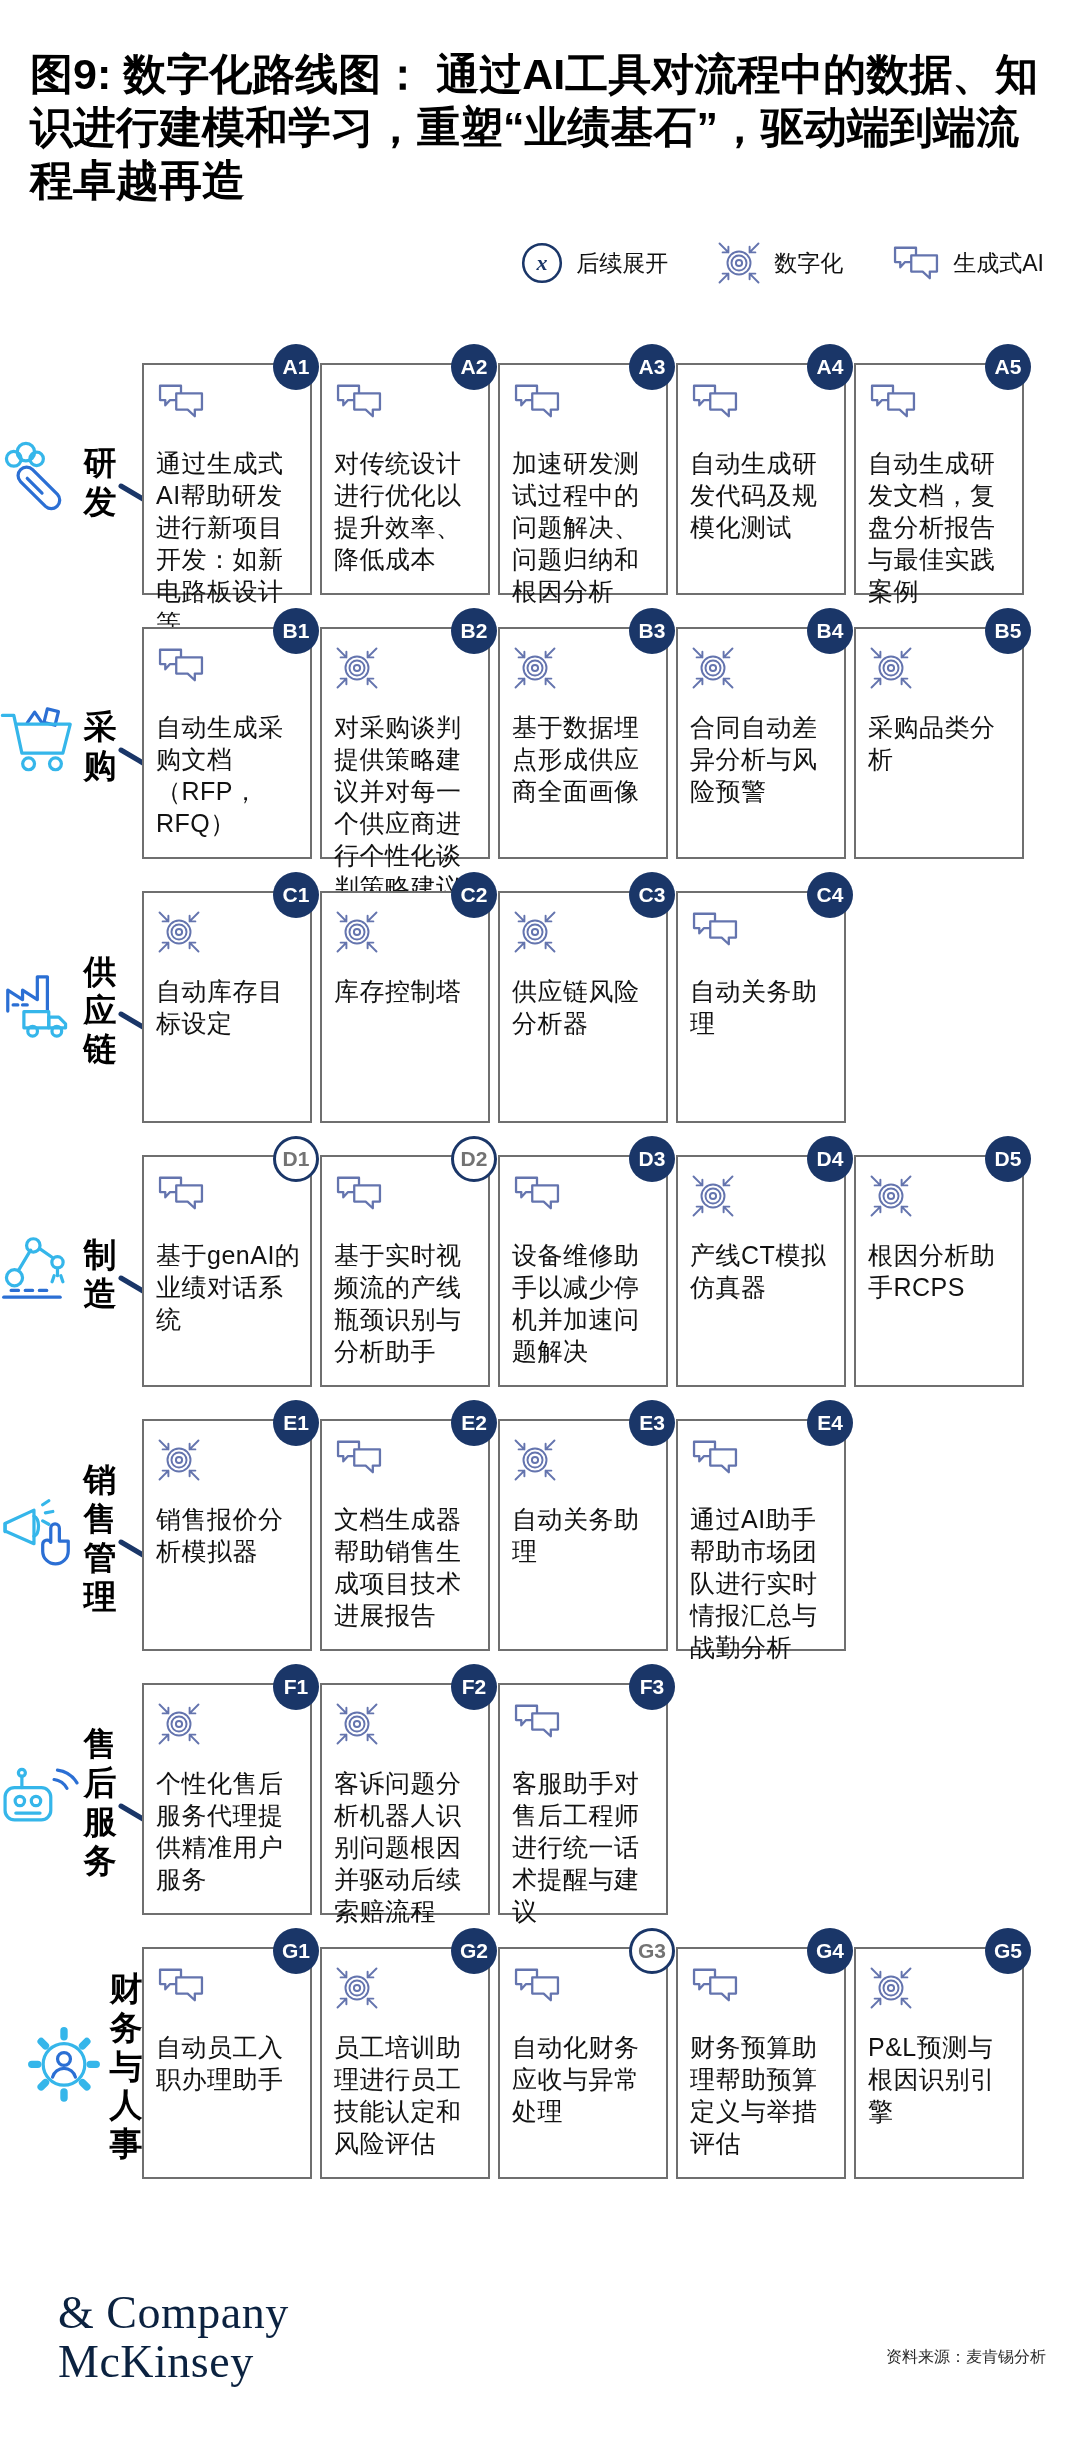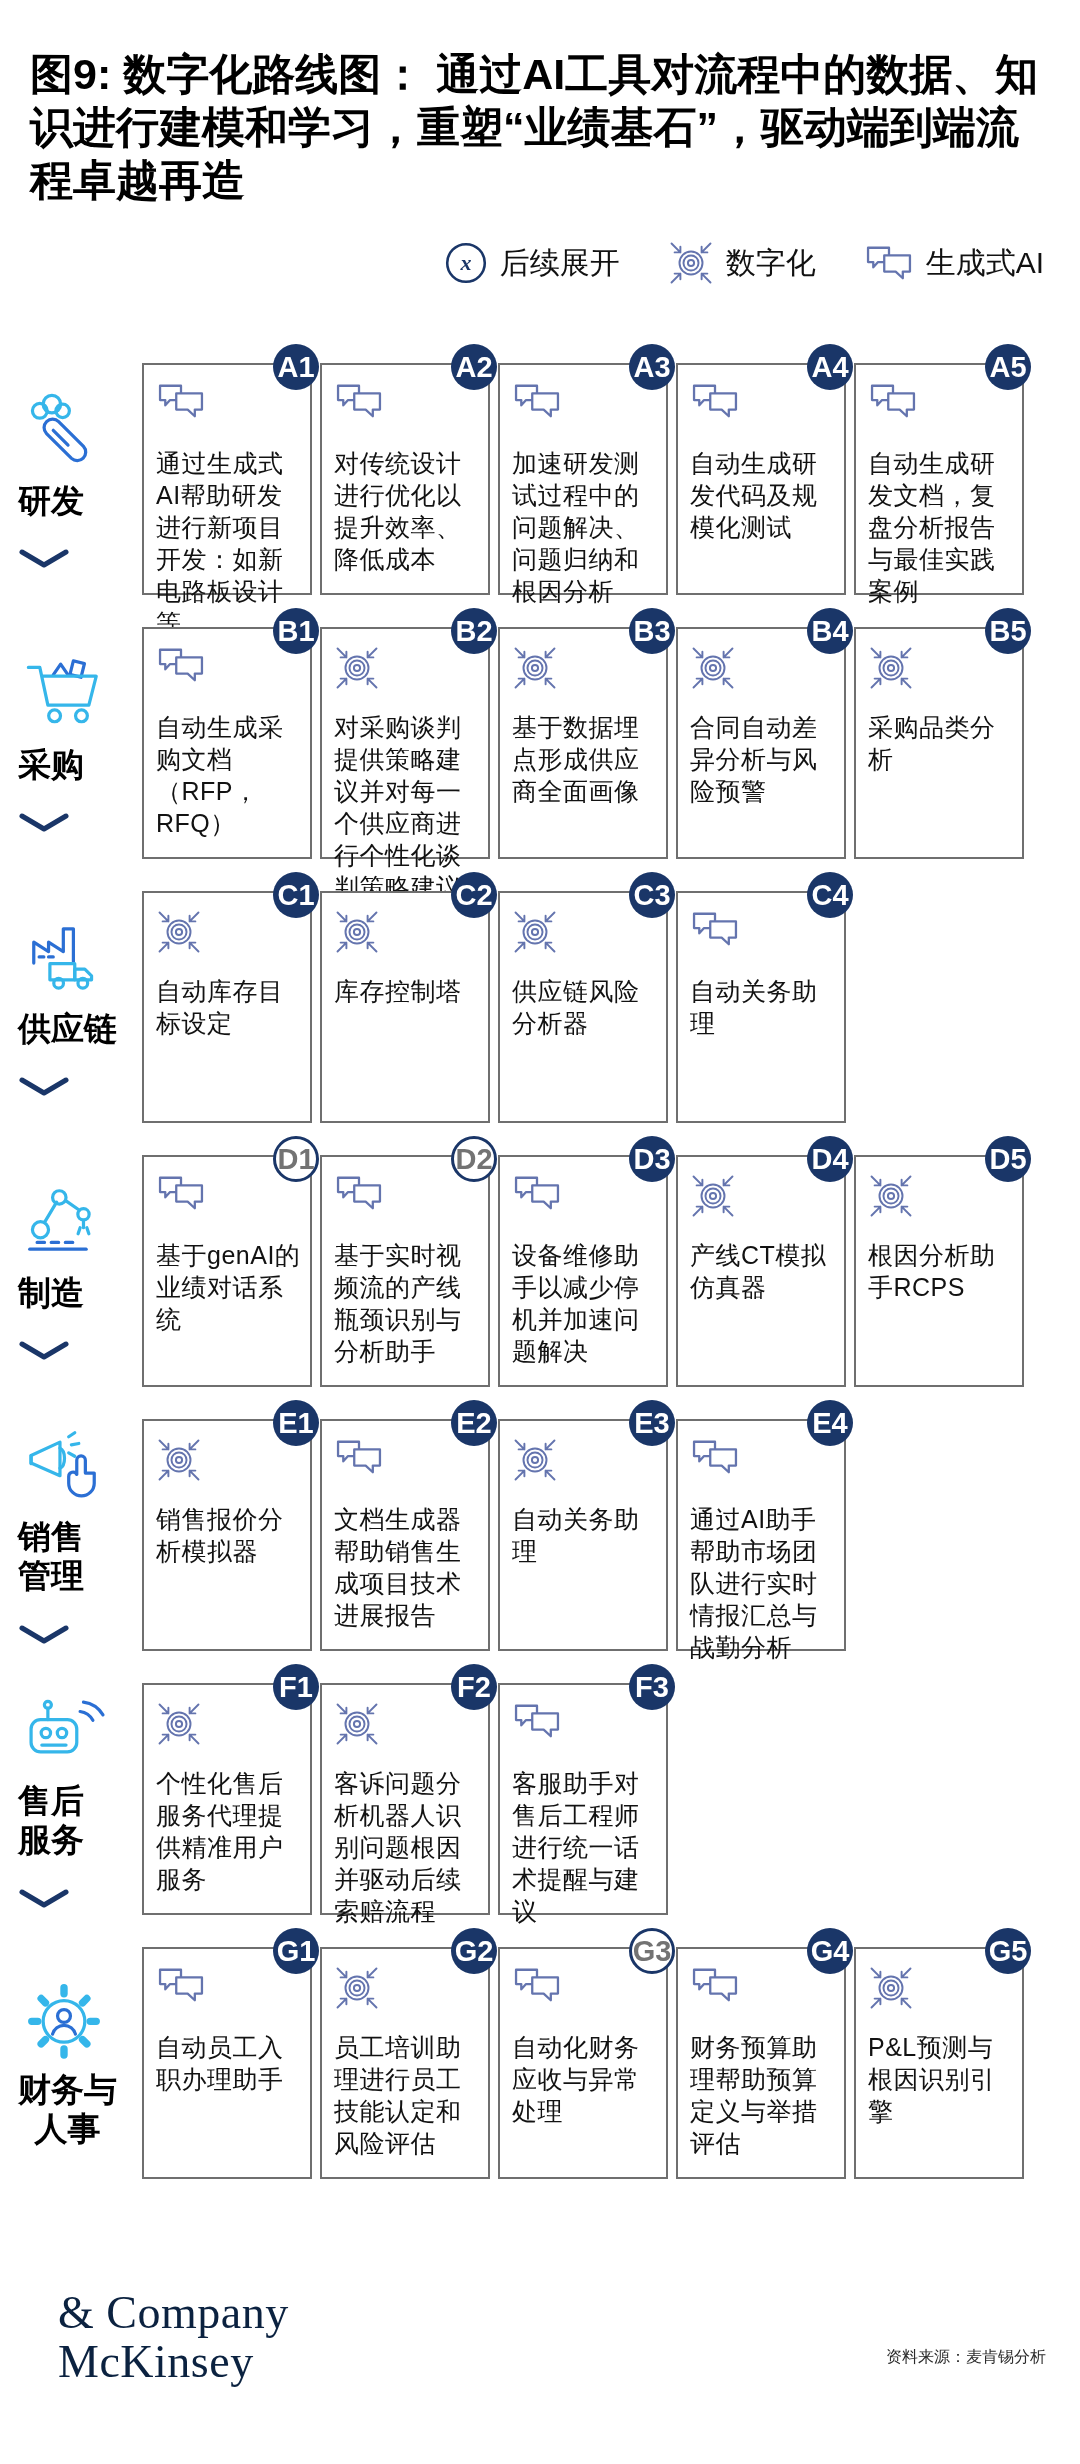--- a/index.html
+++ b/index.html
@@ -8,43 +8,43 @@
     font-family:"Liberation Sans",sans-serif;overflow:hidden;color:#000;
   }
   .title{
     position:absolute;left:30px;top:48px;width:1022px;margin:0;
     font-size:43px;font-weight:bold;line-height:1.23;color:#000;letter-spacing:0;
   }
   .legend{
     position:absolute;top:240px;right:36px;display:flex;align-items:center;gap:48px;
   }
   .legend-item{display:flex;align-items:center;gap:12px;}
-  .legend-item .lab{font-size:30px;font-weight:500;color:#111;}
+  .legend-item .lab{font-size:23px;font-weight:500;color:#111;}
   .legend-icon{display:flex;align-items:center;}
   .grid{position:absolute;left:18px;top:363px;width:1048px;}
   .frow{display:flex;margin-bottom:32px;}
   .label-col{
-    flex:0 0 124px;width:124px;display:flex;flex-direction:column;
-    align-items:flex-start;justify-content:center;
+    flex:0 0 124px;width:124px;display:flex;flex-direction:row;
+    align-items:center;justify-content:center;
   }
   .row-icon{display:flex;justify-content:center;}
   .row-label{
     margin-top:8px;font-size:33px;font-weight:bold;text-align:center;
     line-height:1.18;white-space:pre-line;color:#000;
   }
   .row-chevron{margin-top:28px;display:flex;}
   .cards{display:flex;gap:8px;}
   .card{
     position:relative;width:170px;height:232px;box-sizing:border-box;
     border:2px solid #6f6f6f;background:#fff;padding:16px 6px 8px 12px;
   }
   .badge{
     position:absolute;top:-21px;right:-9px;width:46px;height:46px;border-radius:50%;
     box-sizing:border-box;display:flex;align-items:center;justify-content:center;
-    font-size:29px;font-weight:bold;z-index:2;
+    font-size:21px;font-weight:bold;z-index:2;
   }
   .badge.filled{background:#1a3668;color:#ffffff;}
   .badge.outline{background:#ffffff;color:#737373;border:3px solid #1a3668;}
   .card-icon{height:58px;display:flex;align-items:flex-start;}
   .card-text{
     margin-top:8px;font-size:25px;line-height:1.28;font-weight:500;
     color:#121212;letter-spacing:0.5px;
   }
   .footer{
     position:absolute;left:58px;right:34px;top:2288px;

